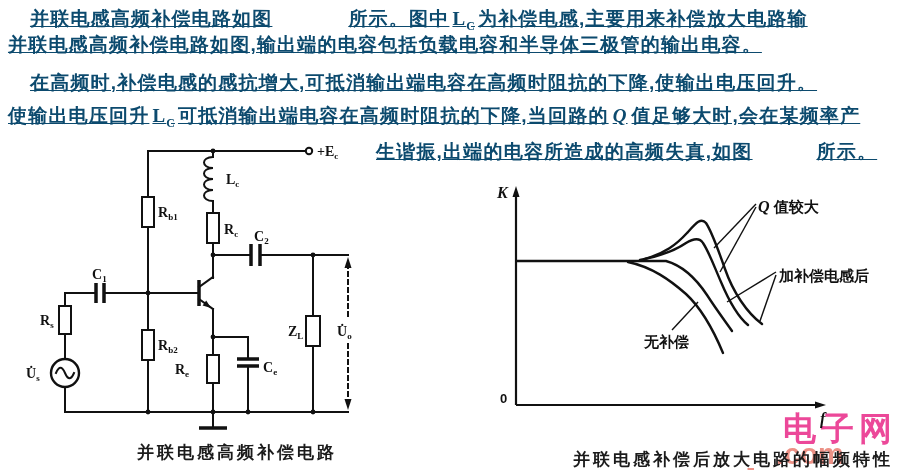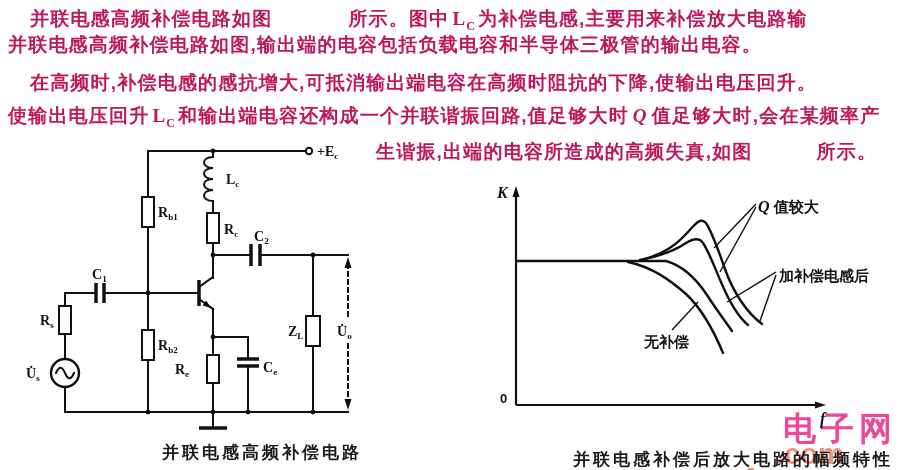--- a/index.html
+++ b/index.html
@@ -4,32 +4,32 @@
 <style>
   html,body{margin:0;padding:0;}
   body{
     width:905px;height:470px;position:relative;overflow:hidden;
     background:#ffffff;
     font-family:"Liberation Sans",sans-serif;
     color:#1b1b1b;
   }
   .bodyline{
     position:absolute;white-space:nowrap;
-    font-size:19px;font-weight:700;letter-spacing:1.2px;color:#be185d;
+    font-size:19px;font-weight:700;letter-spacing:1.2px;color:#0c4a6e;text-decoration:underline;
   }
   .gap1{display:inline-block;width:76px;}
   .gap2{display:inline-block;width:64px;}
   .var{font-family:"Liberation Serif",serif;font-weight:700;margin:0 3px;}
   .varit{font-family:"Liberation Serif",serif;font-style:italic;font-weight:700;margin:0 4px;}
   .var sub,.varit sub{font-size:12px;font-weight:700;letter-spacing:0;}
   .caption{
     position:absolute;font-size:17px;font-weight:700;letter-spacing:3px;
     color:#1b1b1b;text-align:center;z-index:3;white-space:nowrap;
   }
-  #circuit-caption{left:112px;top:441px;width:250px;text-align:right;}
+  #circuit-caption{left:112px;top:441px;width:250px;}
   #chart-caption{left:563px;top:448px;width:340px;}
   .wm{position:absolute;z-index:1;white-space:nowrap;font-weight:800;line-height:1;}
   #wm-21ic{left:694px;top:414px;font-size:47px;color:#ec9186;letter-spacing:-1px;margin-top:48px;}
   #wm-com{left:776px;top:440px;font-size:29px;color:#ec9186;letter-spacing:0;}
   #wm-dzw{left:783px;top:412px;font-size:33px;color:#ec4899;letter-spacing:5px;}
   svg{position:absolute;overflow:visible;}
   #circuit-svg{left:20px;top:140px;z-index:2;}
   #chart-svg{left:470px;top:175px;z-index:2;}
   .wire{stroke:#111;stroke-width:2;fill:none;stroke-linecap:square;}
   .thick{stroke:#111;stroke-width:3.5;fill:none;stroke-linecap:butt;}
@@ -45,21 +45,21 @@
 </style>
 </head>
 <body>
 
 <div class="bodyline" style="left:30px;top:6px"><span>并联电感高频补偿电路如图</span><span class="gap1"></span><span>所示。图中</span><span class="var"><span>L</span><sub>C</sub></span><span>为补偿电感,主要用来补偿放大电路输</span></div>
 
 <div class="bodyline" style="left:8px;top:32px"><span>并联电感高频补偿电路如图,输出端的电容包括负载电容和半导体三极管的输出电容。</span></div>
 
 <div class="bodyline" style="left:30px;top:70px"><span>在高频时,补偿电感的感抗增大,可抵消输出端电容在高频时阻抗的下降,使输出电压回升。</span></div>
 
-<div class="bodyline" style="left:8px;top:103px"><span>使输出电压回升</span><span class="var"><span>L</span><sub>C</sub></span><span>和输出端电容还构成一个并联谐振回路,值足够大时</span><span class="varit">Q</span><span>值足够大时,会在某频率产</span></div>
+<div class="bodyline" style="left:8px;top:103px"><span>使输出电压回升</span><span class="var"><span>L</span><sub>C</sub></span><span>可抵消输出端电容在高频时阻抗的下降,当回路的</span><span class="varit">Q</span><span>值足够大时,会在某频率产</span></div>
 
 <div class="bodyline" style="left:376px;top:139px"><span>生谐振,出端的电容所造成的高频失真,如图</span><span class="gap2"></span><span>所示。</span></div>
 
 <svg id="circuit-svg" width="340" height="300" viewBox="20 140 340 300">
 
   <g>
     <polyline class="wire" points="148,197 148,151 305,151"></polyline>
     <circle cx="309" cy="151" r="3.2" fill="#fff" stroke="#111" stroke-width="2"></circle>
     <circle class="dot" cx="213" cy="151" r="2.4"></circle>
     <text class="clabel" x="317" y="156"><tspan>+</tspan><tspan>E</tspan><tspan class="sub" dy="3">c</tspan></text>

